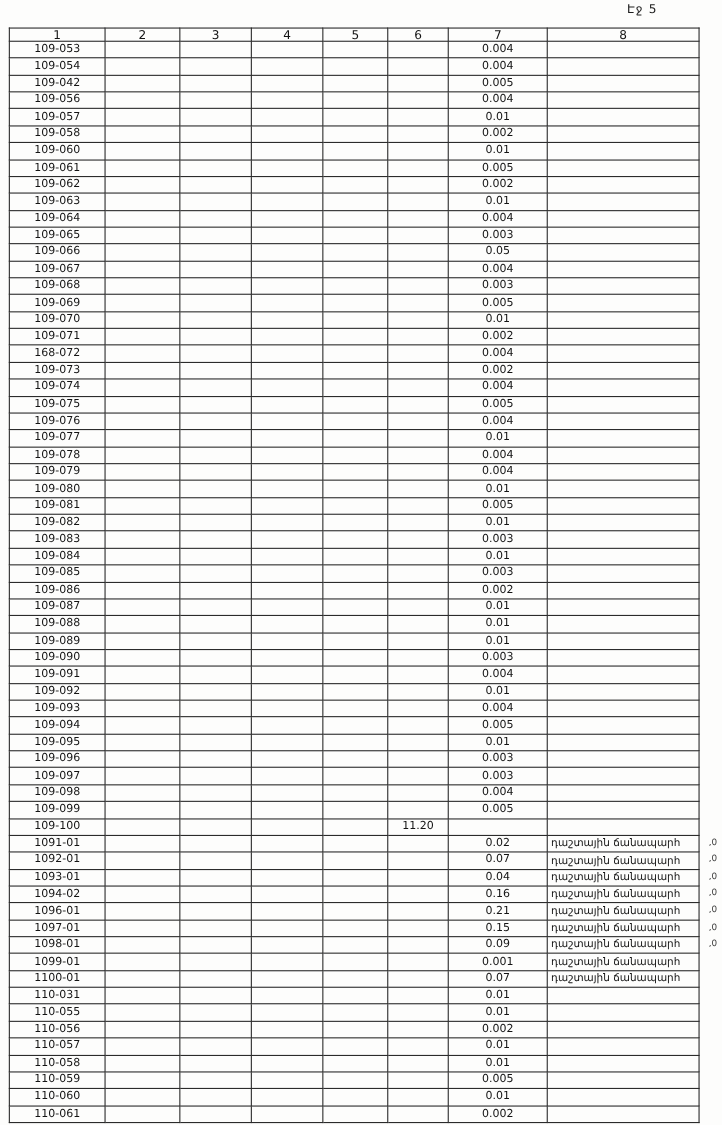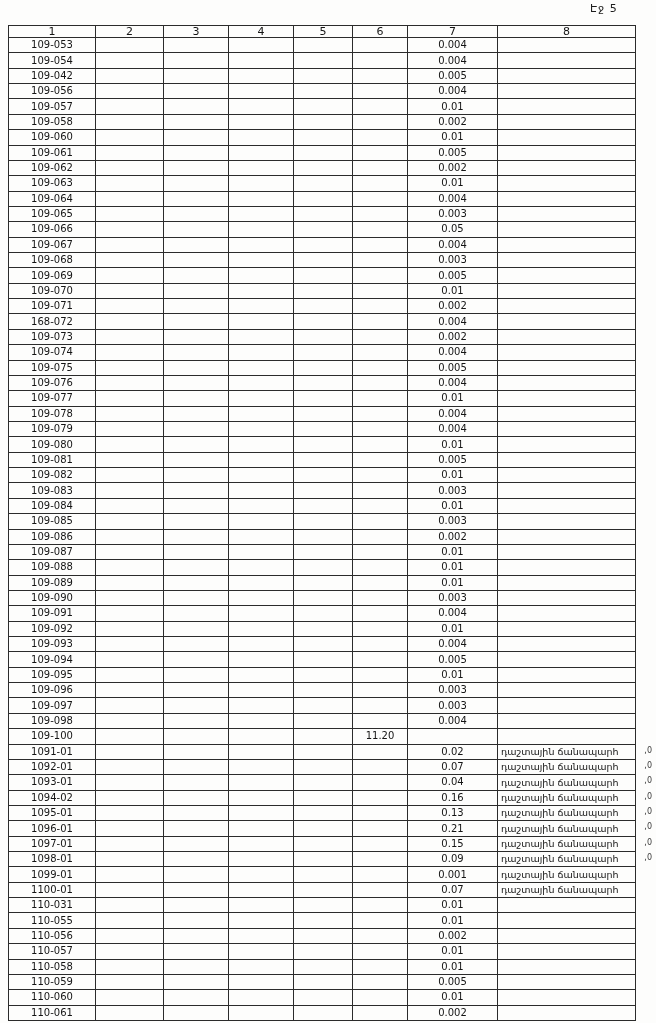--- a/index.html
+++ b/index.html
@@ -6,21 +6,21 @@
   body {
     width:656px; height:1023px;
     background:#fdfdfc;
     position:relative;
     font-family:"DejaVu Sans", sans-serif;
     color:#161616;
     overflow:hidden;
   }
   .page-label {
     position:absolute; left:570px; top:2px;
-    font-size:11px; letter-spacing:1px; color:#1c1c1c;margin-left:20px;
+    font-size:11px; letter-spacing:1px; color:#1c1c1c;
   }
   table.doc {
     border-collapse:collapse; table-layout:fixed;
     position:absolute; left:8px; top:25px;
     width:627px; height:996px;
   }
   th, td {
     border:1px solid #2b2b2b;
     padding:0 2px;
     font-size:10px;
@@ -516,20 +516,30 @@
         <td class="c1">109-098</td>
         <td class="c2"></td>
         <td class="c3"></td>
         <td class="c4"></td>
         <td class="c5"></td>
         <td class="c6"></td>
         <td class="c7">0.004</td>
         <td class="c8"></td>
       </tr>
       <tr>
+        <td class="c1">109-099</td>
+        <td class="c2"></td>
+        <td class="c3"></td>
+        <td class="c4"></td>
+        <td class="c5"></td>
+        <td class="c6"></td>
+        <td class="c7">0.005</td>
+        <td class="c8"></td>
+      </tr>
+      <tr>
         <td class="c1">109-100</td>
         <td class="c2"></td>
         <td class="c3"></td>
         <td class="c4"></td>
         <td class="c5"></td>
         <td class="c6">11.20</td>
         <td class="c7"></td>
         <td class="c8"></td>
       </tr>
       <tr>
@@ -563,30 +573,20 @@
         <td class="c8">դաշտային ճանապարհ<span class="edge">,0</span></td>
       </tr>
       <tr>
         <td class="c1">1094-02</td>
         <td class="c2"></td>
         <td class="c3"></td>
         <td class="c4"></td>
         <td class="c5"></td>
         <td class="c6"></td>
         <td class="c7">0.16</td>
-        <td class="c8">դաշտային ճանապարհ<span class="edge">,0</span></td>
-      </tr>
-      <tr>
-        <td class="c1">1095-01</td>
-        <td class="c2"></td>
-        <td class="c3"></td>
-        <td class="c4"></td>
-        <td class="c5"></td>
-        <td class="c6"></td>
-        <td class="c7">0.13</td>
         <td class="c8">դաշտային ճանապարհ<span class="edge">,0</span></td>
       </tr>
       <tr>
         <td class="c1">1096-01</td>
         <td class="c2"></td>
         <td class="c3"></td>
         <td class="c4"></td>
         <td class="c5"></td>
         <td class="c6"></td>
         <td class="c7">0.21</td>

